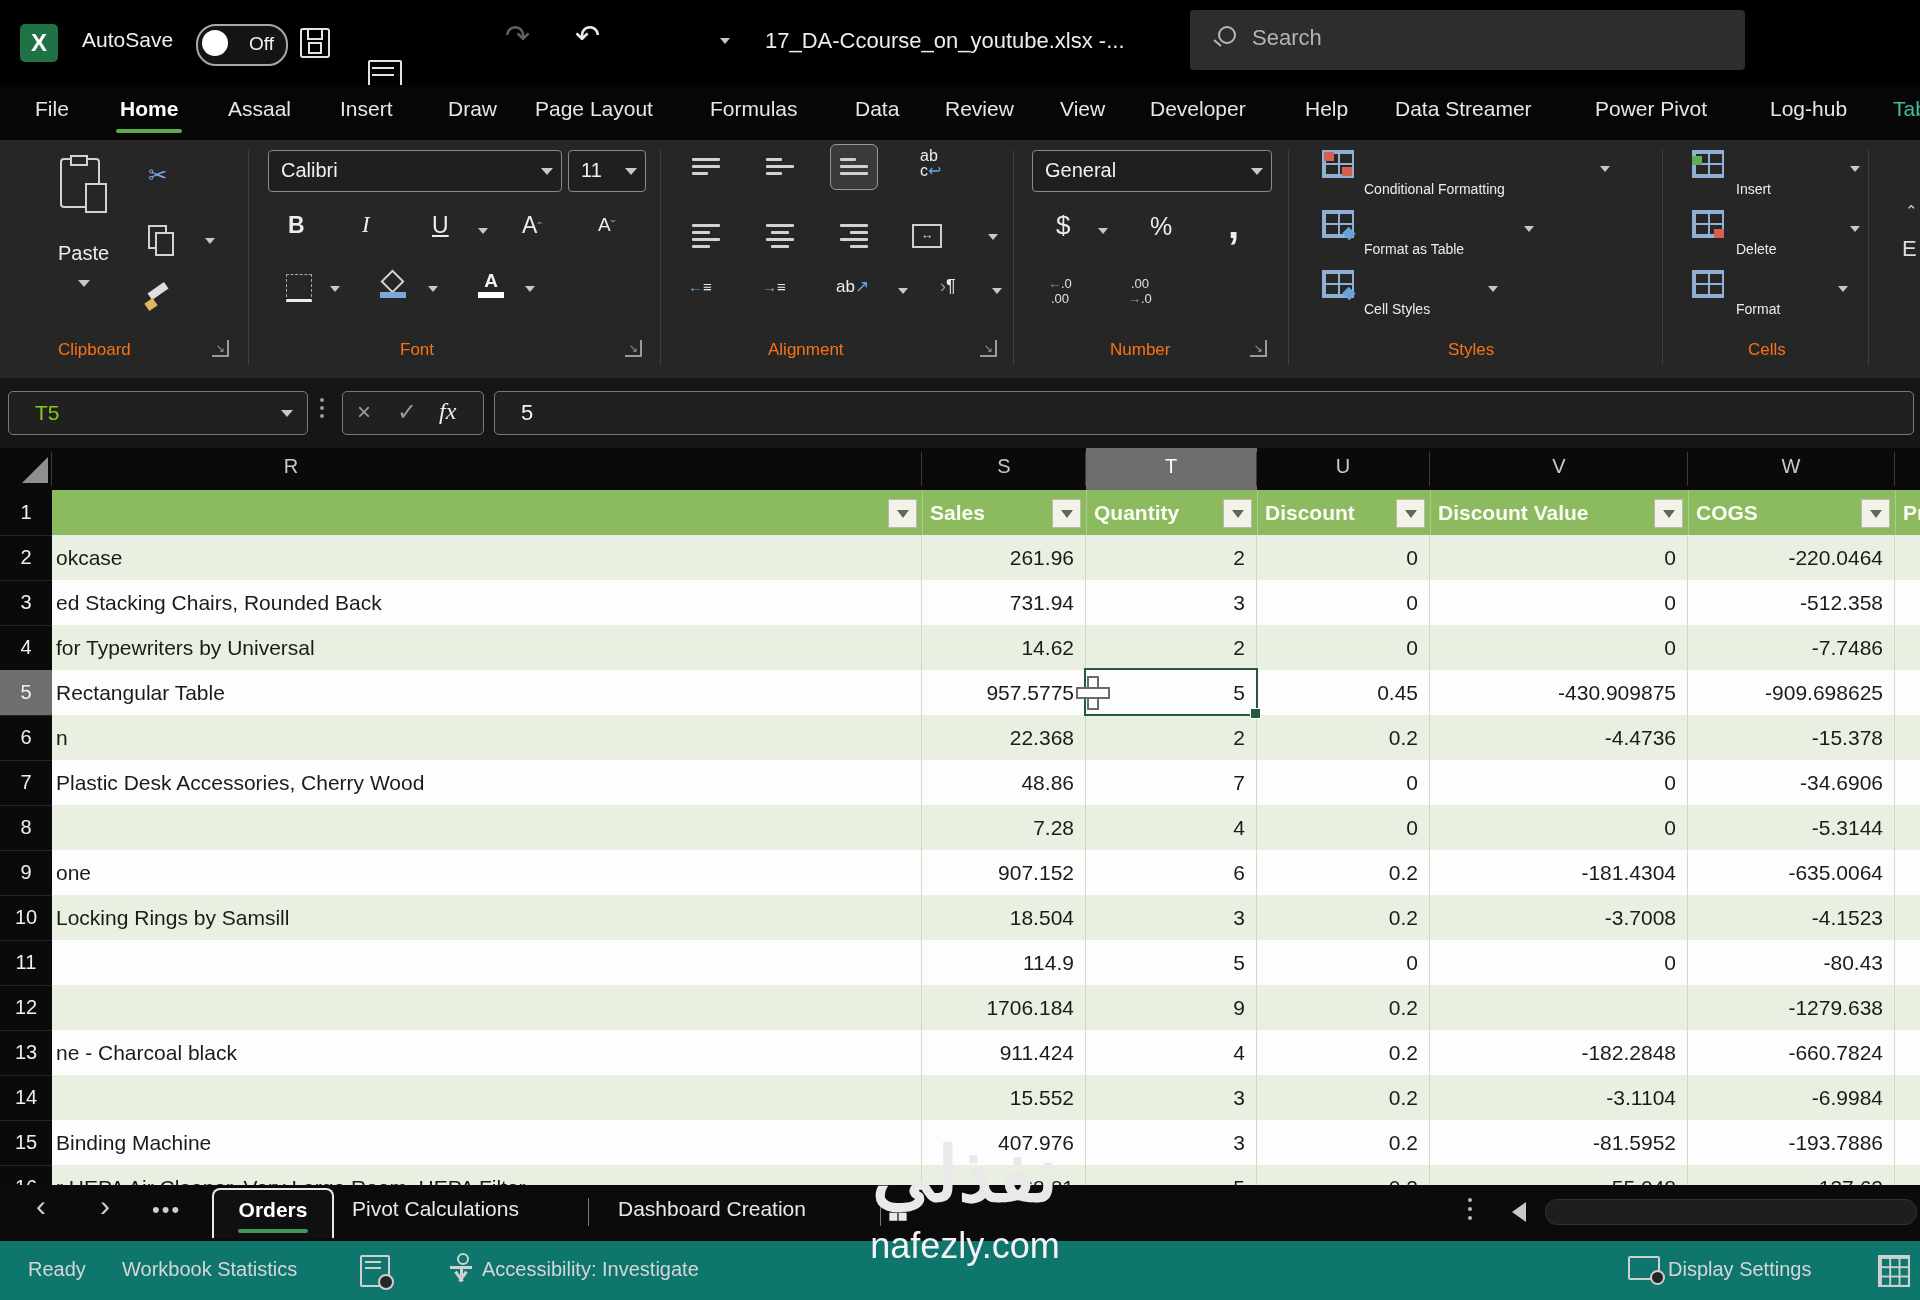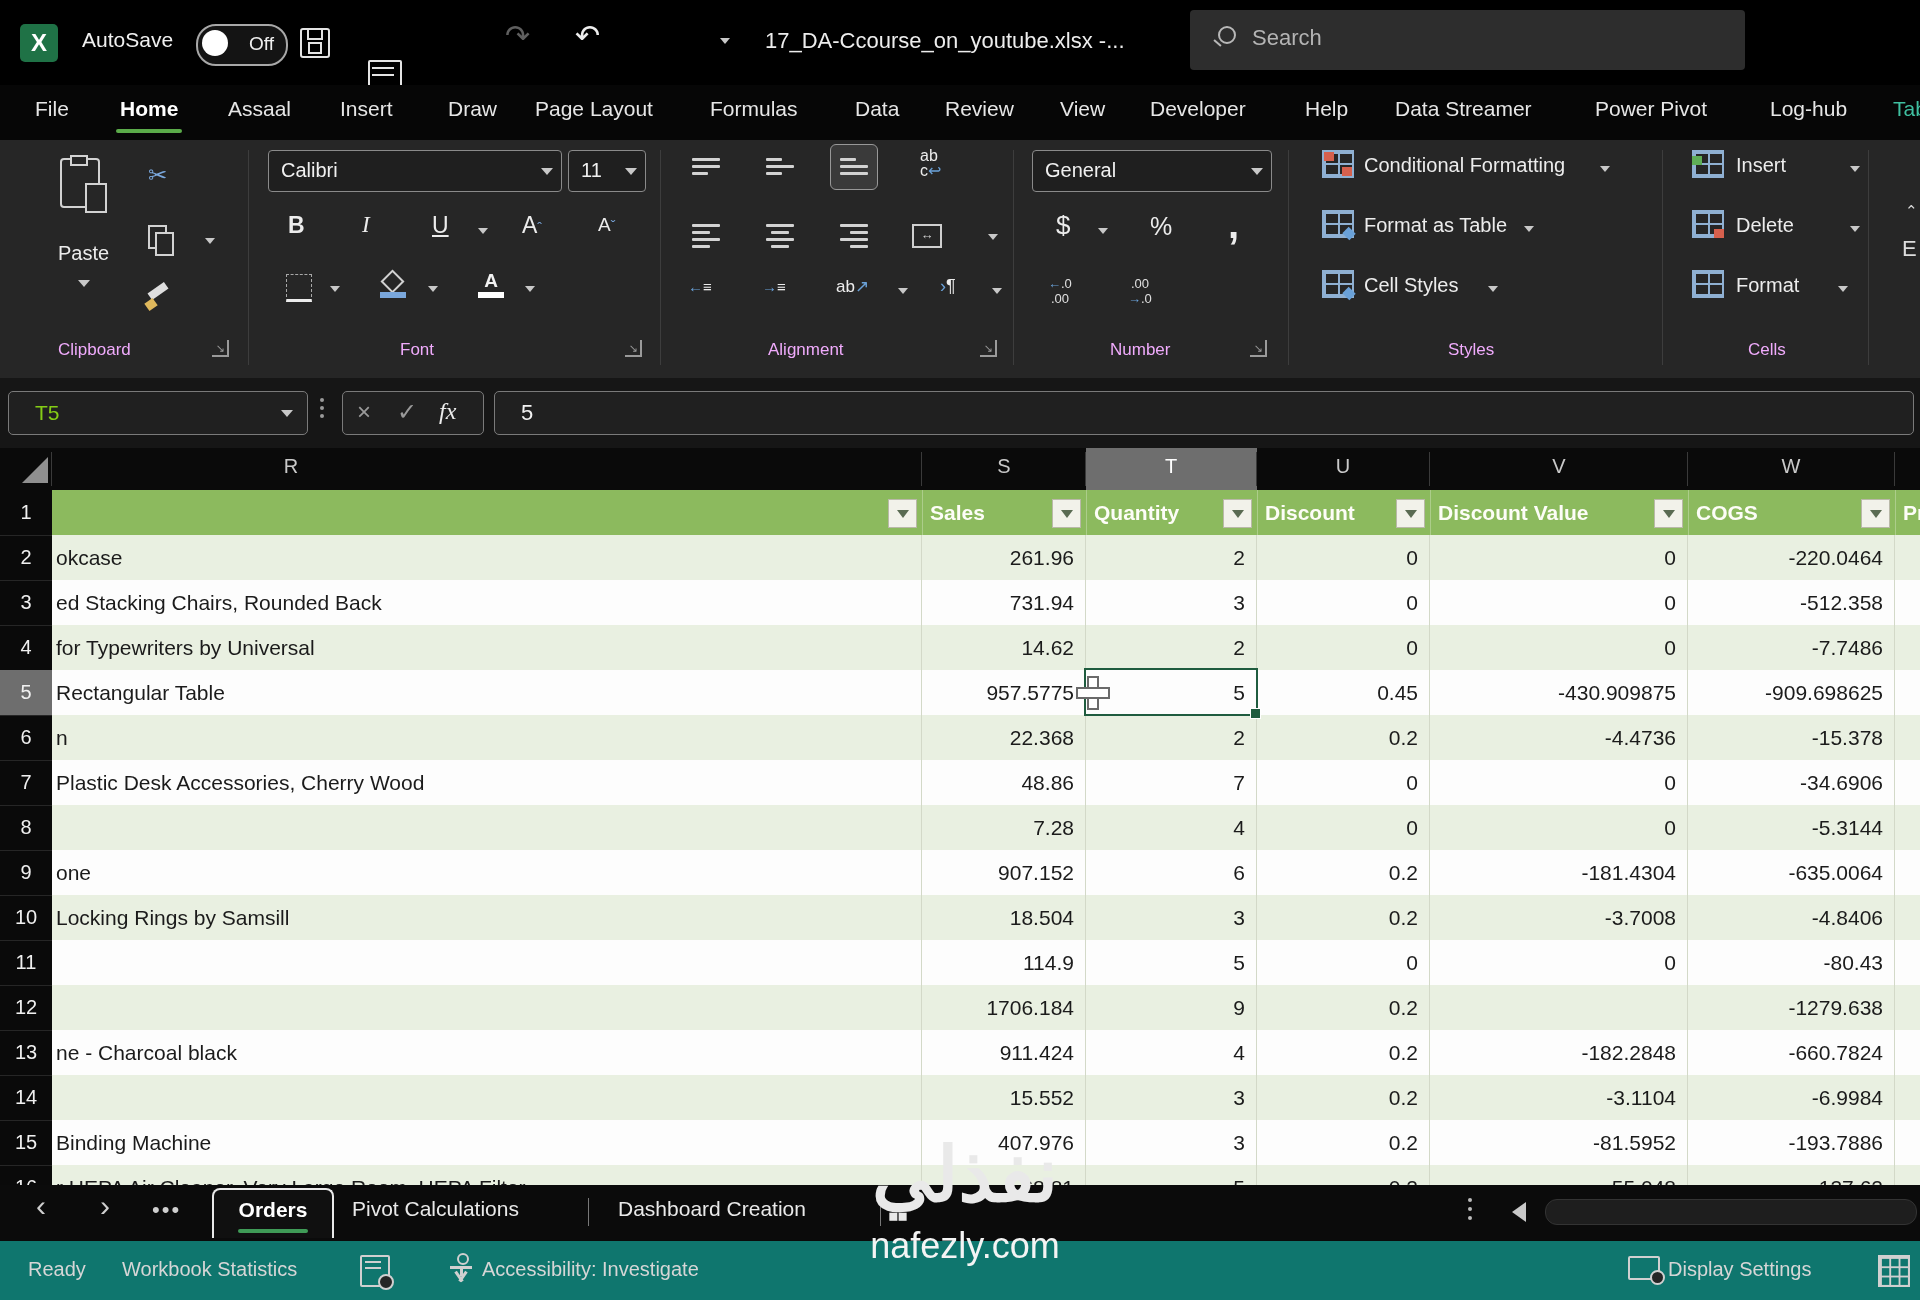--- a/index.html
+++ b/index.html
@@ -40,21 +40,21 @@
   
   .tabsrow{position:absolute;left:0;top:85px;width:1920px;height:55px;background:#060606;}
   .rtab{position:absolute;top:12px;font-size:21px;color:#e6e6e6;cursor:default;white-space:nowrap;}
   .rtab.active{color:#fff;font-weight:bold;}
   .rtab.accent{color:#3fbfa0;}
   .tab-underline{position:absolute;left:-4px;right:-4px;bottom:-12px;height:4px;background:#5bab4a;border-radius:2px;display:block;font-style:normal;}
 
   
   .ribbon{position:absolute;left:0;top:140px;width:1920px;height:238px;background:#262626;border-bottom:1px solid #000;}
   .vsep{position:absolute;top:10px;height:215px;width:1px;background:#3d3d3d;}
-  .glabel{position:absolute;top:200px;font-size:17px;color:#f0abfc;}
+  .glabel{position:absolute;top:200px;font-size:17px;color:#f97316;}
   .launcher{position:absolute;top:200px;width:15px;height:15px;border-right:2px solid #9a9a9a;border-bottom:2px solid #9a9a9a;}
   .launcher::before{content:"\2198";position:absolute;right:2px;bottom:0;font-size:11px;color:#9a9a9a;}
   .combo{position:absolute;height:40px;background:#1f1f1f;border:1px solid #8a8a8a;border-radius:4px;}
   .combo .ctext{position:absolute;left:12px;top:8px;font-size:20px;color:#f0f0f0;}
   .combo .cv{position:absolute;right:8px;top:17px;}
   .rbtn-txt{position:absolute;font-size:23px;color:#ececec;}
   .ser-i{font-family:"Liberation Serif",serif;font-style:italic;}
   .lines{position:absolute;display:flex;flex-direction:column;gap:4px;}
   .lines i{display:block;height:3px;background:#d2d2d2;border-radius:1px;}
   .selbox{position:absolute;border:1px solid #989898;background:#3a3a3a;border-radius:6px;}
@@ -73,21 +73,21 @@
   .ic-fontcolor{position:absolute;width:26px;height:28px;font-size:19px;font-weight:bold;color:#f2f2f2;text-align:center;}
   .ic-fontcolor::after{content:"";position:absolute;left:0;bottom:0;width:26px;height:6px;background:#ffffff;}
   .carets{color:#7aa7dc;font-size:14px;}
   .ic-merge{position:absolute;width:26px;height:20px;border:2px solid #cfcfcf;text-align:center;font-size:13px;color:#cfcfcf;line-height:18px;}
   .dec-ic{position:absolute;font-size:13px;color:#e0e0e0;line-height:15px;white-space:pre;text-align:center;}
   .dec-ic b{color:#6aa1d8;font-weight:normal;}
   .ic-grid{position:absolute;width:28px;height:24px;border:2px solid #8fb0d2;
      background-image:linear-gradient(#8fb0d2 2px,transparent 2px),linear-gradient(90deg,#8fb0d2 2px,transparent 2px);
      background-size:14px 11px;}
   .ic-grid .acc{position:absolute;width:10px;height:9px;}
-  .stack-btn{position:absolute;font-size:20px;color:#ececec;white-space:nowrap;}
+  .stack-btn{position:absolute;font-size:14px;color:#ececec;white-space:nowrap;margin-top:27px;}
   .ribbon-partial{position:absolute;color:#dddddd;}
 
   
   .fbar{position:absolute;left:0;top:378px;width:1920px;height:70px;background:#161616;}
   .fbox{position:absolute;top:13px;height:42px;background:#202020;border:1px solid #7a7a7a;border-radius:5px;}
   .namebox-text{position:absolute;left:26px;top:9px;font-size:21px;color:#84cc16;text-align:right;}
   .vdots{position:absolute;left:320px;top:20px;display:flex;flex-direction:column;gap:4px;}
   .vdots i{width:4px;height:4px;border-radius:50%;background:#9a9a9a;}
   .fb-btn{font-size:24px;color:#9a9a9a;position:absolute;top:6px;}
   .fx{font-family:"Liberation Serif",serif;font-style:italic;font-size:24px;color:#ececec;}
@@ -506,21 +506,21 @@
           <div class="dcell num" style="left: 1205px; width: 161px;">0.2</div>
           <div class="dcell num" style="left: 1378px; width: 246px;">-181.4304</div>
           <div class="dcell num" style="left: 1636px; width: 195px;">-635.0064</div>
         </div>
         <div class="drow band" style="top: 405px;">
           <div class="dcell" style="left: 4px; width: 866px;">Locking Rings by Samsill</div>
           <div class="dcell num" style="left: 870px; width: 152px;">18.504</div>
           <div class="dcell num" style="left: 1034px; width: 159px;">3</div>
           <div class="dcell num" style="left: 1205px; width: 161px;">0.2</div>
           <div class="dcell num" style="left: 1378px; width: 246px;">-3.7008</div>
-          <div class="dcell num" style="left: 1636px; width: 195px;">-4.8406</div>
+          <div class="dcell num" style="left: 1636px; width: 195px;">-4.1523</div>
         </div>
         <div class="drow white" style="top: 450px;">
           <div class="dcell num" style="left: 870px; width: 152px;">114.9</div>
           <div class="dcell num" style="left: 1034px; width: 159px;">5</div>
           <div class="dcell num" style="left: 1205px; width: 161px;">0</div>
           <div class="dcell num" style="left: 1378px; width: 246px;">0</div>
           <div class="dcell num" style="left: 1636px; width: 195px;">-80.43</div>
         </div>
         <div class="drow band" style="top: 495px;">
           <div class="dcell num" style="left: 870px; width: 152px;">1706.184</div>

